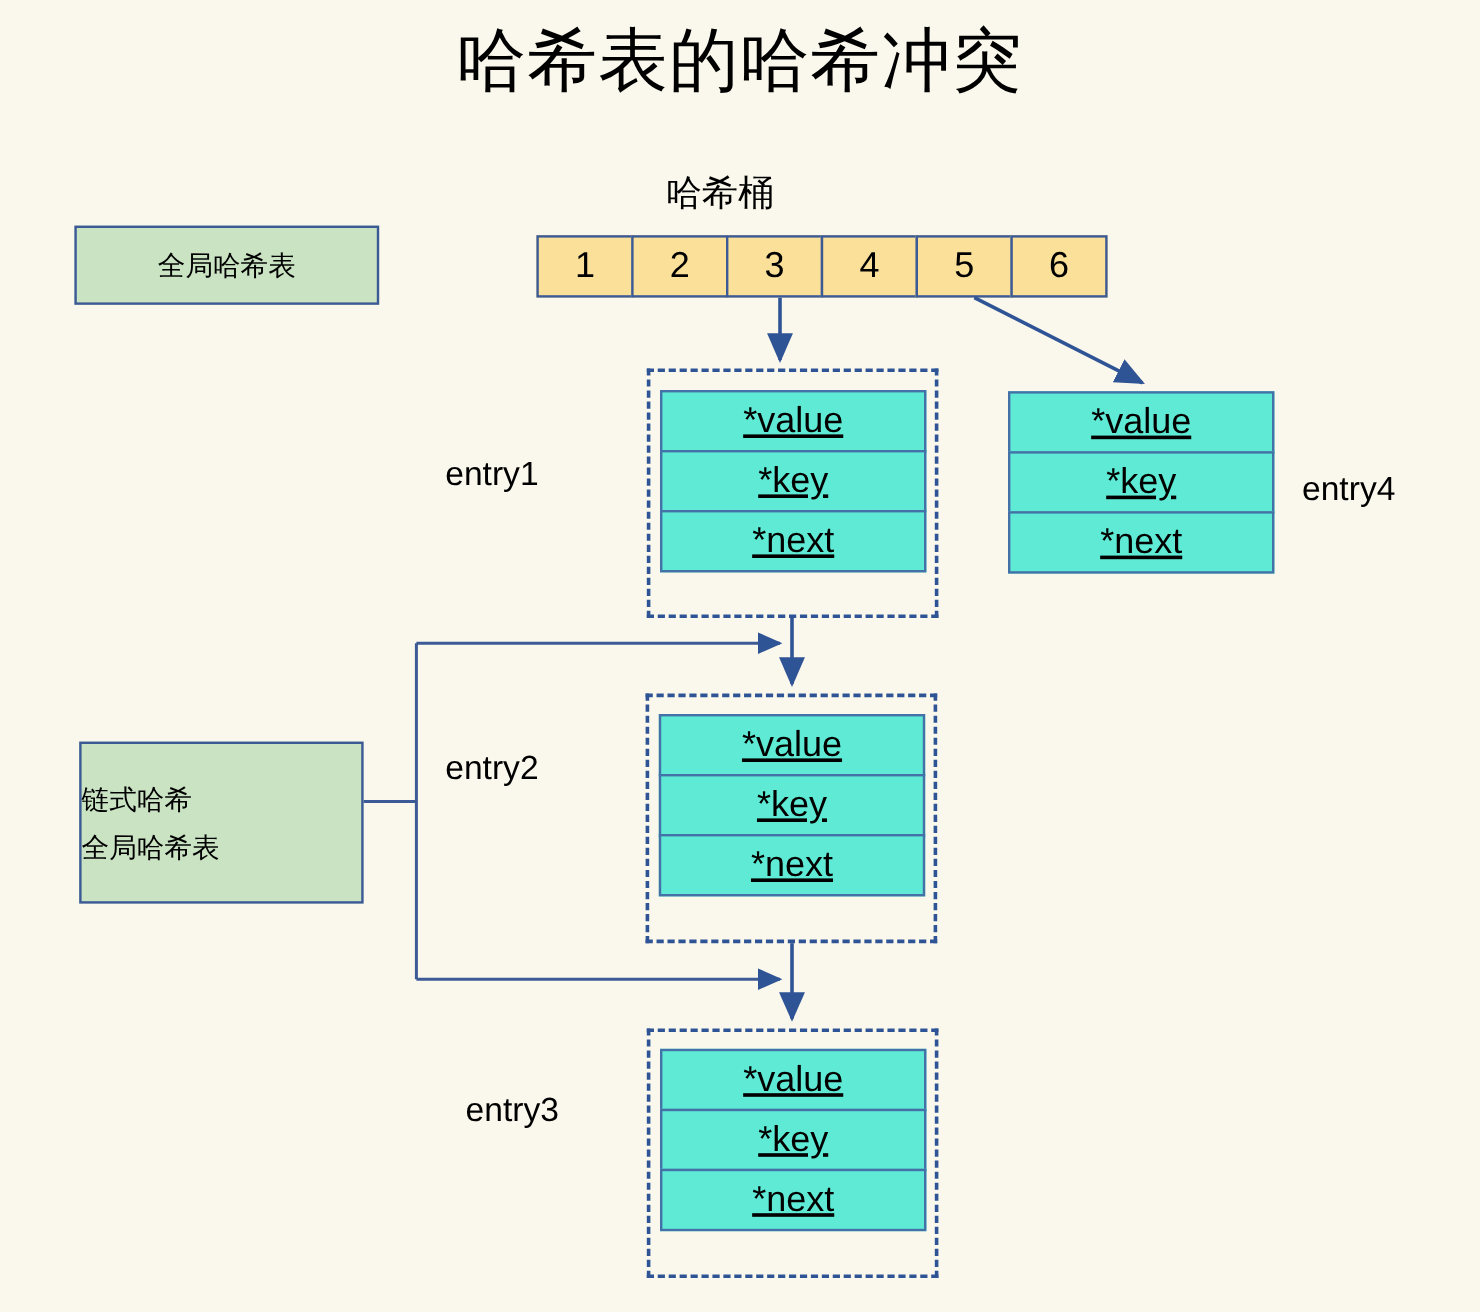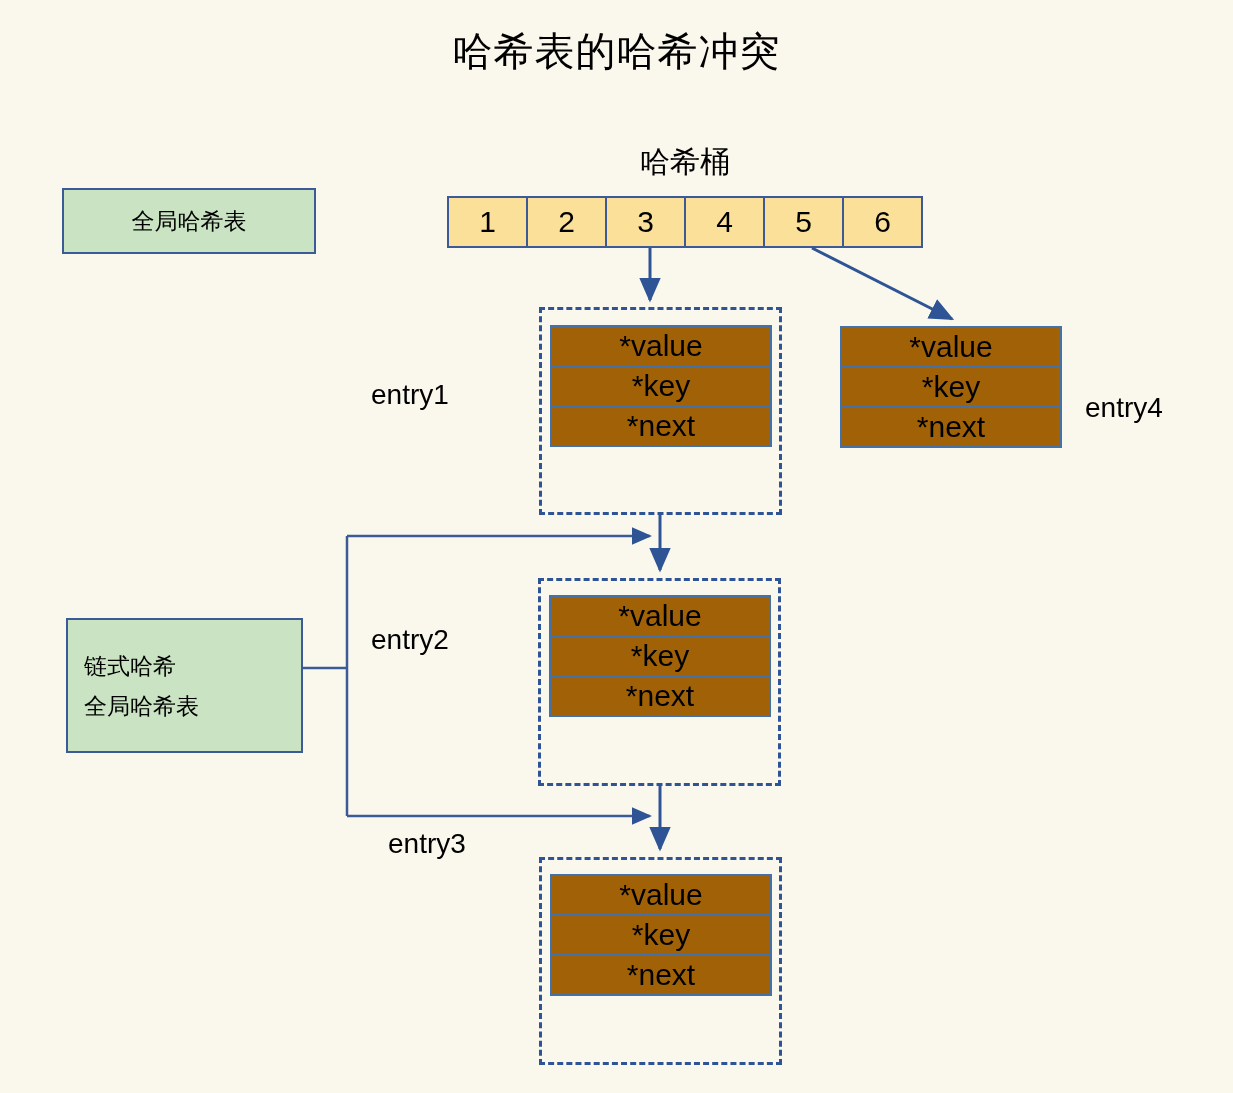--- a/index.html
+++ b/index.html
@@ -18,37 +18,37 @@
     overflow: hidden;
   }
 
   
   .title {
     position: absolute;
     left: 0;
     top: 14px;
     width: 1233px;
     text-align: center;
-    font-size: 40px;
+    font-size: 58px;
     line-height: 74px;
     color: #000000;
     letter-spacing: 1px;
     white-space: nowrap;
   }
 
   
   .label {
     position: absolute;
     color: #000000;
     white-space: pre;
   }
   .bucket-caption {
     font-size: 30px;
     line-height: 36px;
-    text-align: center;
+    text-align: left;
   }
   .entry-label {
     font-size: 28px;
     line-height: 36px;
   }
 
   
   .note-box {
     position: absolute;
     background: #c9e3c3;
@@ -62,21 +62,20 @@
     font-size: 23px;
     line-height: 40px;
     text-align: center;
   }
   .note-box .nl {
     display: block;
     white-space: pre;
   }
   .note-box.left-align {
     align-items: flex-start;
-    padding-left: 16px;
   }
 
   
   .bucket-strip {
     position: absolute;
     display: flex;
   }
   .bucket-cell {
     width: 81px;
     height: 52px;
@@ -96,31 +95,32 @@
     position: absolute;
     border: 3px dashed #2f5496;
     box-sizing: border-box;
   }
   .entry-table {
     position: absolute;
     width: 222px;
     box-sizing: border-box;
   }
   .entry-row {
-    height: 42px;
-    background: #a16207;
+    height: 52px;
+    background: #5eead4;
     border: 2px solid #4472a8;
     box-sizing: border-box;
     margin-bottom: -2px;
     display: flex;
     align-items: center;
     justify-content: center;
     font-size: 30px;
     color: #000000;
     white-space: pre;
+    text-decoration: underline;
   }
 
   
   #connectors {
     position: absolute;
     left: 0;
     top: 0;
     width: 1233px;
     height: 1093px;
     pointer-events: none;
@@ -170,21 +170,21 @@
 
   <div class="entry-dashed" style="left:538px; top:578px; width:243px; height:208px;"></div>
   <div class="label entry-label" style="left:371px; top:576px;margin-top:46px;">entry2</div>
   <div class="entry-table" style="left:549px; top:595px;">
     <div class="entry-row">*value</div>
     <div class="entry-row">*key</div>
     <div class="entry-row">*next</div>
   </div>
 
   <div class="entry-dashed" style="left:539px; top:857px; width:243px; height:208px;"></div>
-  <div class="label entry-label" style="left:388px; top:826px;">entry3</div>
+  <div class="label entry-label" style="left:388px; top:907px;">entry3</div>
   <div class="entry-table" style="left:550px; top:874px;">
     <div class="entry-row">*value</div>
     <div class="entry-row">*key</div>
     <div class="entry-row">*next</div>
   </div>
 
   <svg id="connectors" viewBox="0 0 1233 1093">
     <defs>
       <marker id="arrowhead" markerWidth="9" markerHeight="9" refX="7.4" refY="4" orient="auto" markerUnits="strokeWidth">
         <path d="M0,0.4 L8.2,4 L0,7.6 z" fill="#2f5496"></path>

